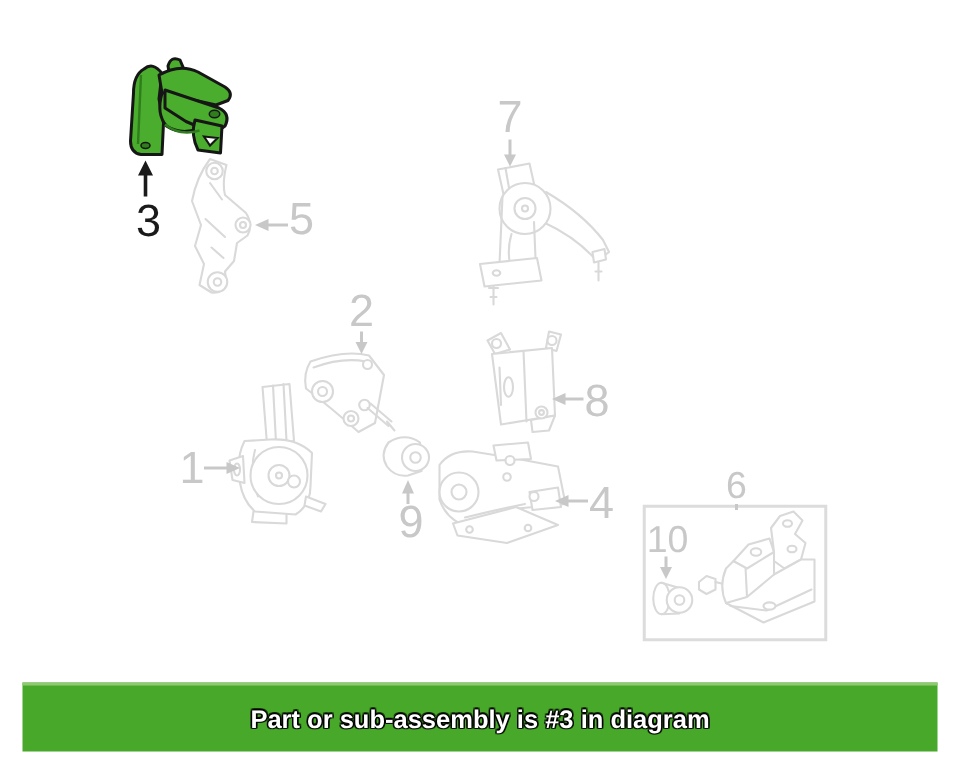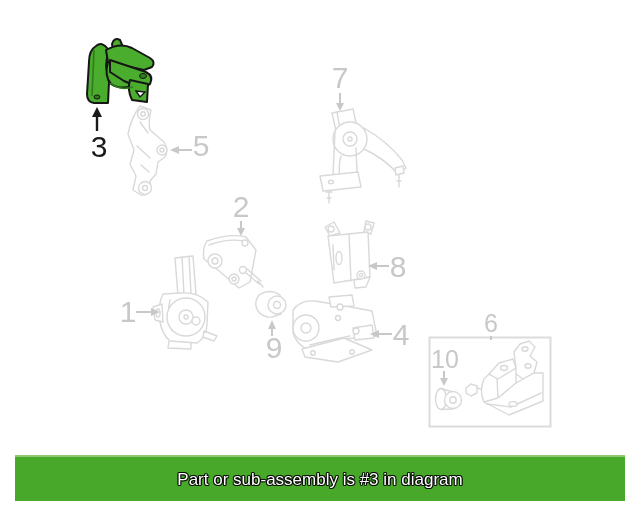--- a/index.html
+++ b/index.html
@@ -22,20 +22,21 @@
   .hl-dark{fill:#2f7d1c;stroke:#161616;stroke-width:1;}
   .hl-line{stroke:#2f7d1c;stroke-width:1.6;fill:none;}
   .hl-notch{fill:#ffffff;stroke:#161616;stroke-width:1.4;}
   .banner{
     position:absolute;left:15px;top:455px;width:610px;height:46px;
     background:#48a82a;border-top:2px solid #90c973;box-sizing:border-box;
     display:flex;flex-direction:column;align-items:center;justify-content:center;
     color:#ffffff;font-size:17px;line-height:21px;text-align:center;
     text-shadow:-1px 0 0 rgba(0,0,0,.85),1px 0 0 rgba(0,0,0,.85),0 -1px 0 rgba(0,0,0,.85),0 1px 0 rgba(0,0,0,.85),
                 -1px -1px 0 rgba(0,0,0,.6),1px 1px 0 rgba(0,0,0,.6),-1px 1px 0 rgba(0,0,0,.6),1px -1px 0 rgba(0,0,0,.6);
+    font-weight:bold;
   }
 </style>
 </head>
 <body>
 
 <div class="stage">
   <svg width="640" height="455" viewBox="0 0 640 455">
 
     <g class="part">
       <path d="M140 106 L151 110 Q148 122 150 130 L164 142 Q169 150 165 157 L158 162 L156 174 L150 181 L151 189 Q148 196 141 195 L133 190 L136 176 L130 164 L134 150 L128 134 Q131 118 140 106 Z"></path>

